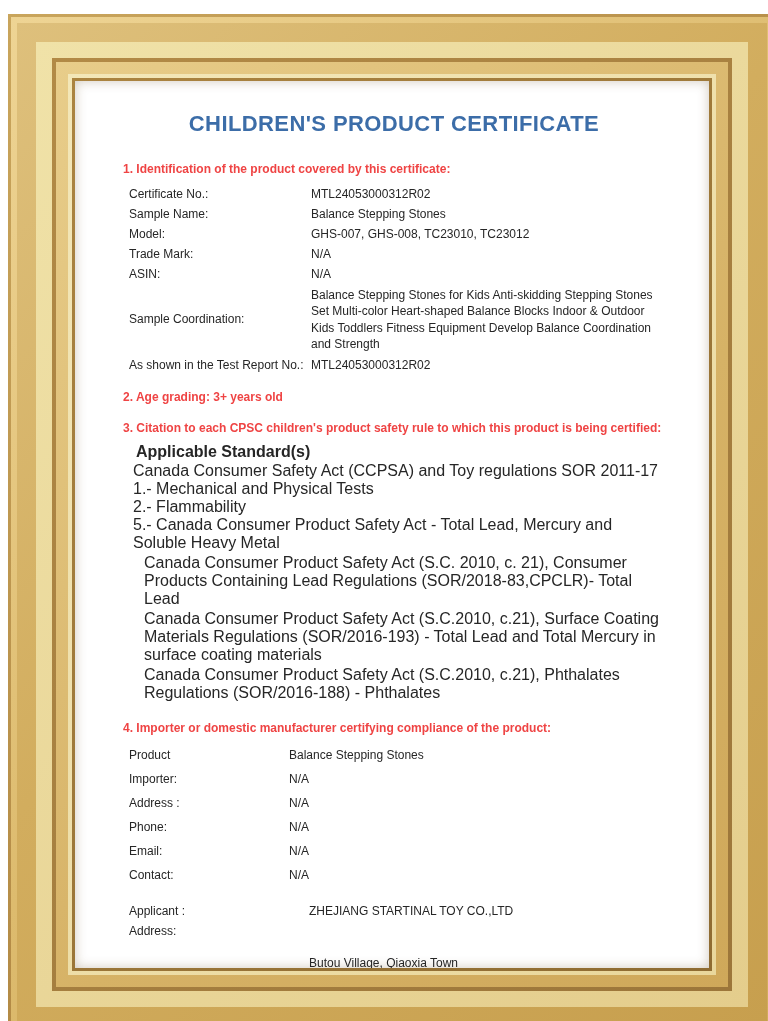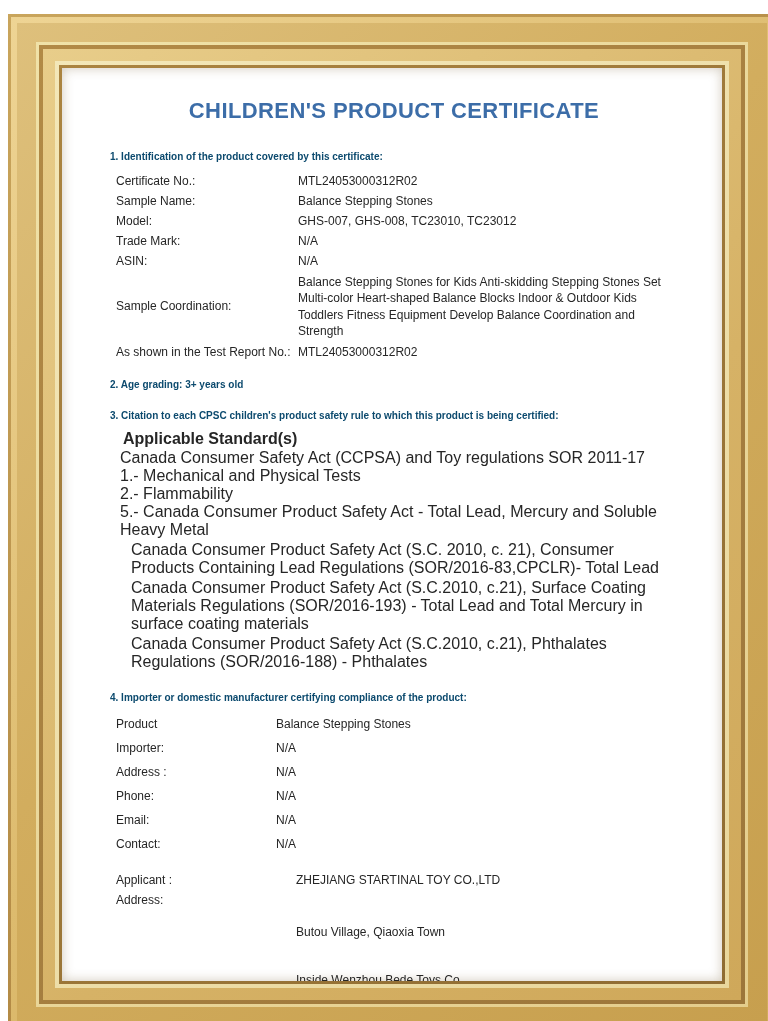--- a/index.html
+++ b/index.html
@@ -10,21 +10,21 @@
     color: #262626;
   }
   .stage { position: relative; width: 768px; height: 1021px; background: #ffffff; }
 
   
   .frame { position: absolute; left: 8px; top: 14px; width: 752px; height: 993px; box-sizing: border-box; }
   .ring { box-sizing: border-box; width: 100%; height: 100%; }
   .r1 { padding: 3px;  background: linear-gradient(135deg, #c9a55c 0%, #b28944 60%, #9e7838 100%); }
   .r2 { padding: 6px;  background: linear-gradient(135deg, #eed494 0%, #ddbb6e 50%, #d0ab5c 100%); }
   .r3 { padding: 19px; background: linear-gradient(135deg, #dec07c 0%, #d2ad5e 45%, #c79f4e 100%); }
-  .r4 { padding: 3px;  background: linear-gradient(135deg, #f0e2a8 0%, #e4cd8c 100%); }
+  .r4 { padding: 16px;  background: linear-gradient(135deg, #f0e2a8 0%, #e4cd8c 100%); }
   .r5 { padding: 4px;  background: linear-gradient(135deg, #b28a46 0%, #9c763a 100%); }
   .r6 { padding: 12px; background: linear-gradient(135deg, #e8cd8a 0%, #d6b266 60%, #cfa85a 100%); }
   .r7 { padding: 4px;  background: linear-gradient(135deg, #f3e7b8 0%, #e9d79c 100%); }
   .r8 { padding: 3px;  background: linear-gradient(135deg, #ab8440 0%, #8f6c32 100%); }
 
   
   .paper {
     box-sizing: border-box; width: 100%; height: 100%;
     background: #ffffff;
     box-shadow: inset 0 0 12px rgba(90, 60, 10, 0.28);
@@ -35,21 +35,21 @@
   .doc-title {
     margin: 14px 0 24px 0;
     text-align: center;
     font-size: 22px;
     font-weight: bold;
     letter-spacing: 0.4px;
     color: #3c6da8;
   }
 
   .sec { margin: 0 0 12px 0; }
-  .sec-heading { font-weight: bold; font-size: 10px; line-height: 17px; color: #0c4a6e; margin-bottom: 6px; }
+  .sec-heading { font-weight: bold; font-size: 12px; line-height: 17px; color: #ef4444; margin-bottom: 6px; }
 
   .kv { display: flex; align-items: flex-start; font-size: 12px; padding: 2.5px 0 2.5px 6px; }
   .kv .k { flex: 0 0 182px; line-height: 15px; }
   .kv .v { flex: 1; line-height: 15px; white-space: pre-wrap; }
   .kv.multiline { align-items: center; }
   .kv.multiline .v { line-height: 16.5px; }
 
   .sec-age { margin: 14px 0 14px 0; }
 
   .cit-sub { font-weight: bold; font-size: 16px; line-height: 17px; padding-left: 13px; margin-bottom: 2px; }
@@ -118,21 +118,21 @@
                       <div class="sec-heading">2. Age grading: 3+ years old</div>
                     </div>
 
                     <div class="sec sec-citation">
                       <div class="sec-heading">3. Citation to each CPSC children's product safety rule to which this product is being certified:</div>
                       <div class="cit-sub">Applicable Standard(s)</div>
                       <div class="cit-line">Canada Consumer Safety Act (CCPSA) and Toy regulations SOR 2011-17</div>
                       <div class="cit-line">1.- Mechanical and Physical Tests</div>
                       <div class="cit-line">2.- Flammability</div>
                       <div class="cit-line">5.- Canada Consumer Product Safety Act - Total Lead, Mercury and Soluble Heavy Metal</div>
-                      <div class="cit-line lvl1">Canada Consumer Product Safety Act (S.C. 2010, c. 21), Consumer Products Containing Lead Regulations (SOR/2016-83,CPCLR)- Total Lead</div>
+                      <div class="cit-line lvl1">Canada Consumer Product Safety Act (S.C. 2010, c. 21), Consumer Products Containing Lead Regulations (SOR/2018-83,CPCLR)- Total Lead</div>
                       <div class="cit-line lvl1">Canada Consumer Product Safety Act (S.C.2010, c.21), Surface Coating Materials Regulations (SOR/2016-193) - Total Lead and Total Mercury in surface coating materials</div>
                       <div class="cit-line lvl1">Canada Consumer Product Safety Act (S.C.2010, c.21), Phthalates Regulations (SOR/2016-188) - Phthalates</div>
                     </div>
 
                     <div class="sec sec-importer">
                       <div class="sec-heading">4. Importer or domestic manufacturer certifying compliance of the product:</div>
                       <div class="kv kv4">
                         <div class="k">Product</div>
                         <div class="v">Balance Stepping Stones</div>
                       </div>

